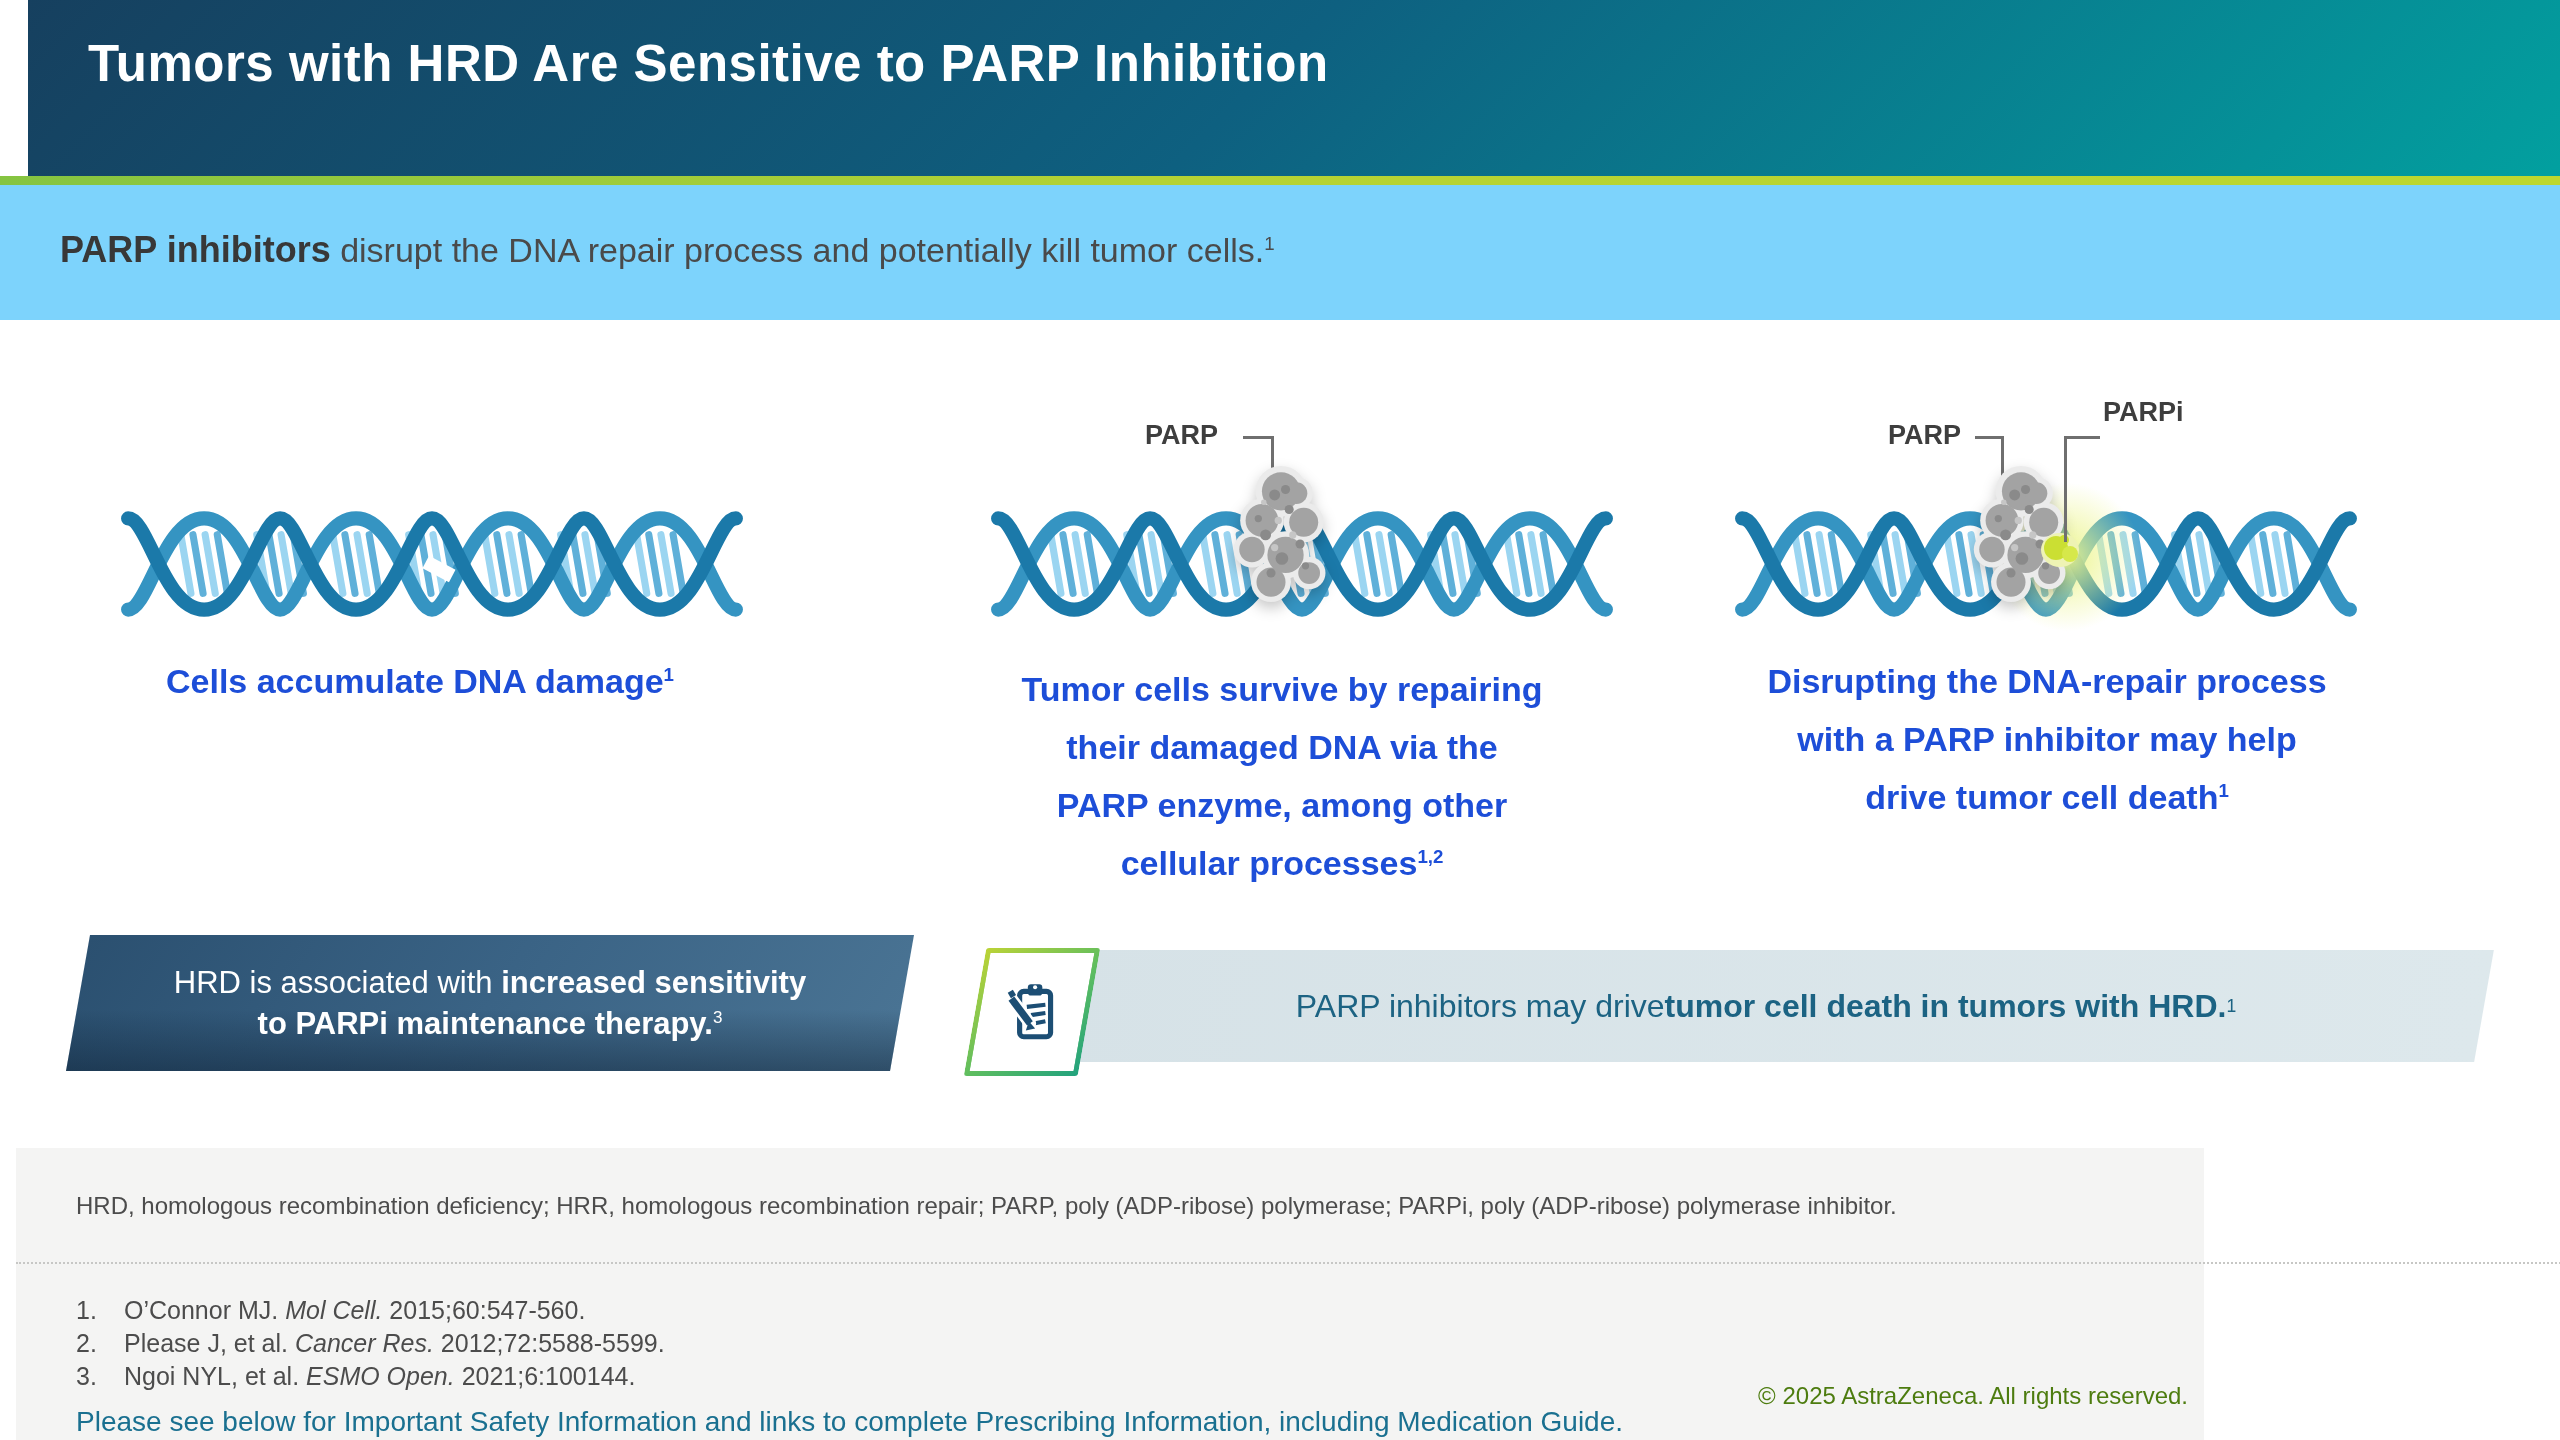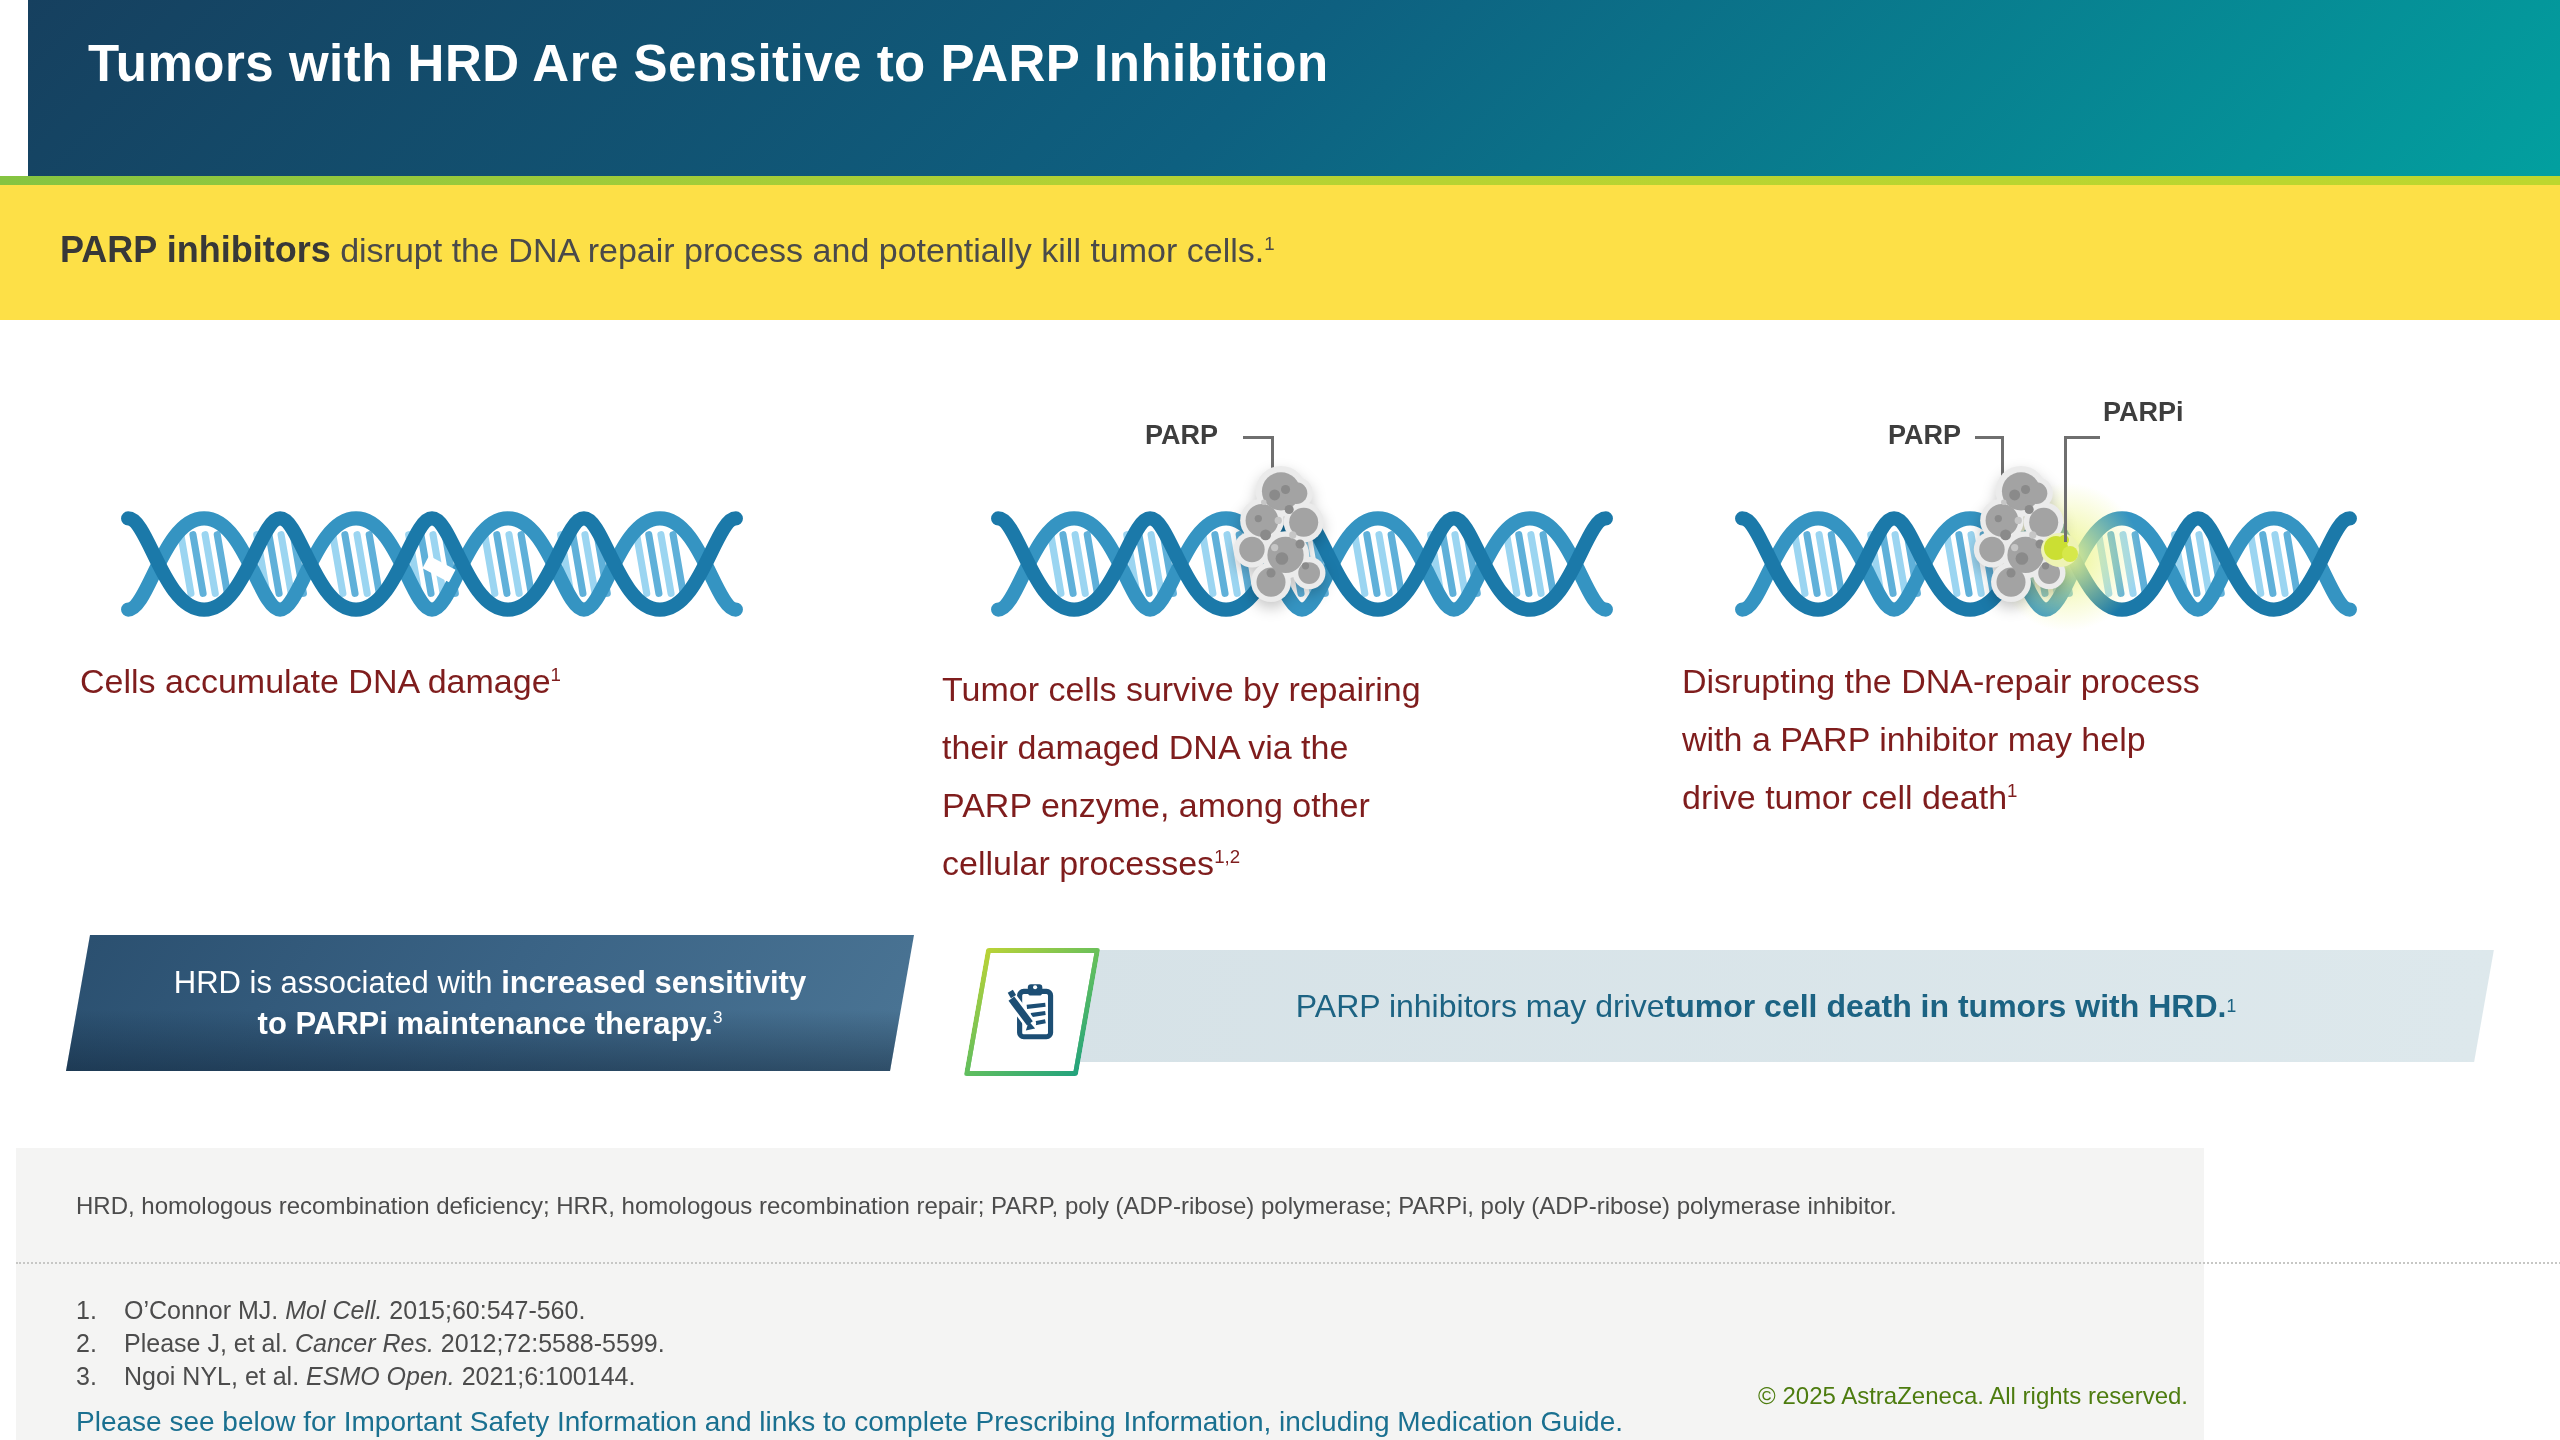--- a/index.html
+++ b/index.html
@@ -19,42 +19,42 @@
   .header h1{
     margin:0;position:absolute;left:60px;top:34px;
     font-size:51px;font-weight:bold;color:#ffffff;letter-spacing:0.5px;
   }
   .accent-bar{
     left:0;top:176px;width:2560px;height:9px;
     background:linear-gradient(90deg,#85c441 0%,#b5d233 45%,#bdd72e 100%);
   }
 
   
-  .subtitle-band{left:0;top:185px;width:2560px;height:135px;background:#fde047;}
+  .subtitle-band{left:0;top:185px;width:2560px;height:135px;background:#7dd3fc;}
   .subtitle{position:absolute;left:60px;top:44px;font-size:34px;color:#4a4a4a;}
   .subtitle .lead{font-weight:bold;color:#383838;font-size:36px;}
   sup{font-size:55%;line-height:0;}
 
   
   .helix{width:628px;height:152px;}
   .fig-label{font-size:27px;font-weight:bold;color:#3e3e3e;}
   .conn-h{height:0;border-top:3px solid #6f6f6f;}
   .conn-v{width:0;border-left:3px solid #6f6f6f;}
   .blob{width:118px;height:158px;filter:drop-shadow(0 6px 7px rgba(0,0,0,.22));}
   .glow{
     width:150px;height:150px;border-radius:50%;
     background:radial-gradient(circle, rgba(236,245,140,.95) 0%, rgba(236,245,140,0) 70%);
   }
   .break{
     width:30px;height:14px;background:#ffffff;transform:rotate(28deg);
   }
 
   .caption{
-    font-size:34px;font-weight:normal;color:#7f1d1d;
-    text-align:left;line-height:58px;
+    font-size:34px;font-weight:bold;color:#1d4ed8;
+    text-align:center;line-height:58px;
   }
 
   
   .banner-left{
     left:78px;top:935px;width:824px;height:136px;
     transform:skewX(-10deg);
     background:
       linear-gradient(180deg, rgba(0,0,0,0) 55%, rgba(8,24,42,.42) 100%),
       linear-gradient(115deg,#2b5070 0%,#3a6385 50%,#4a7494 100%);
   }

